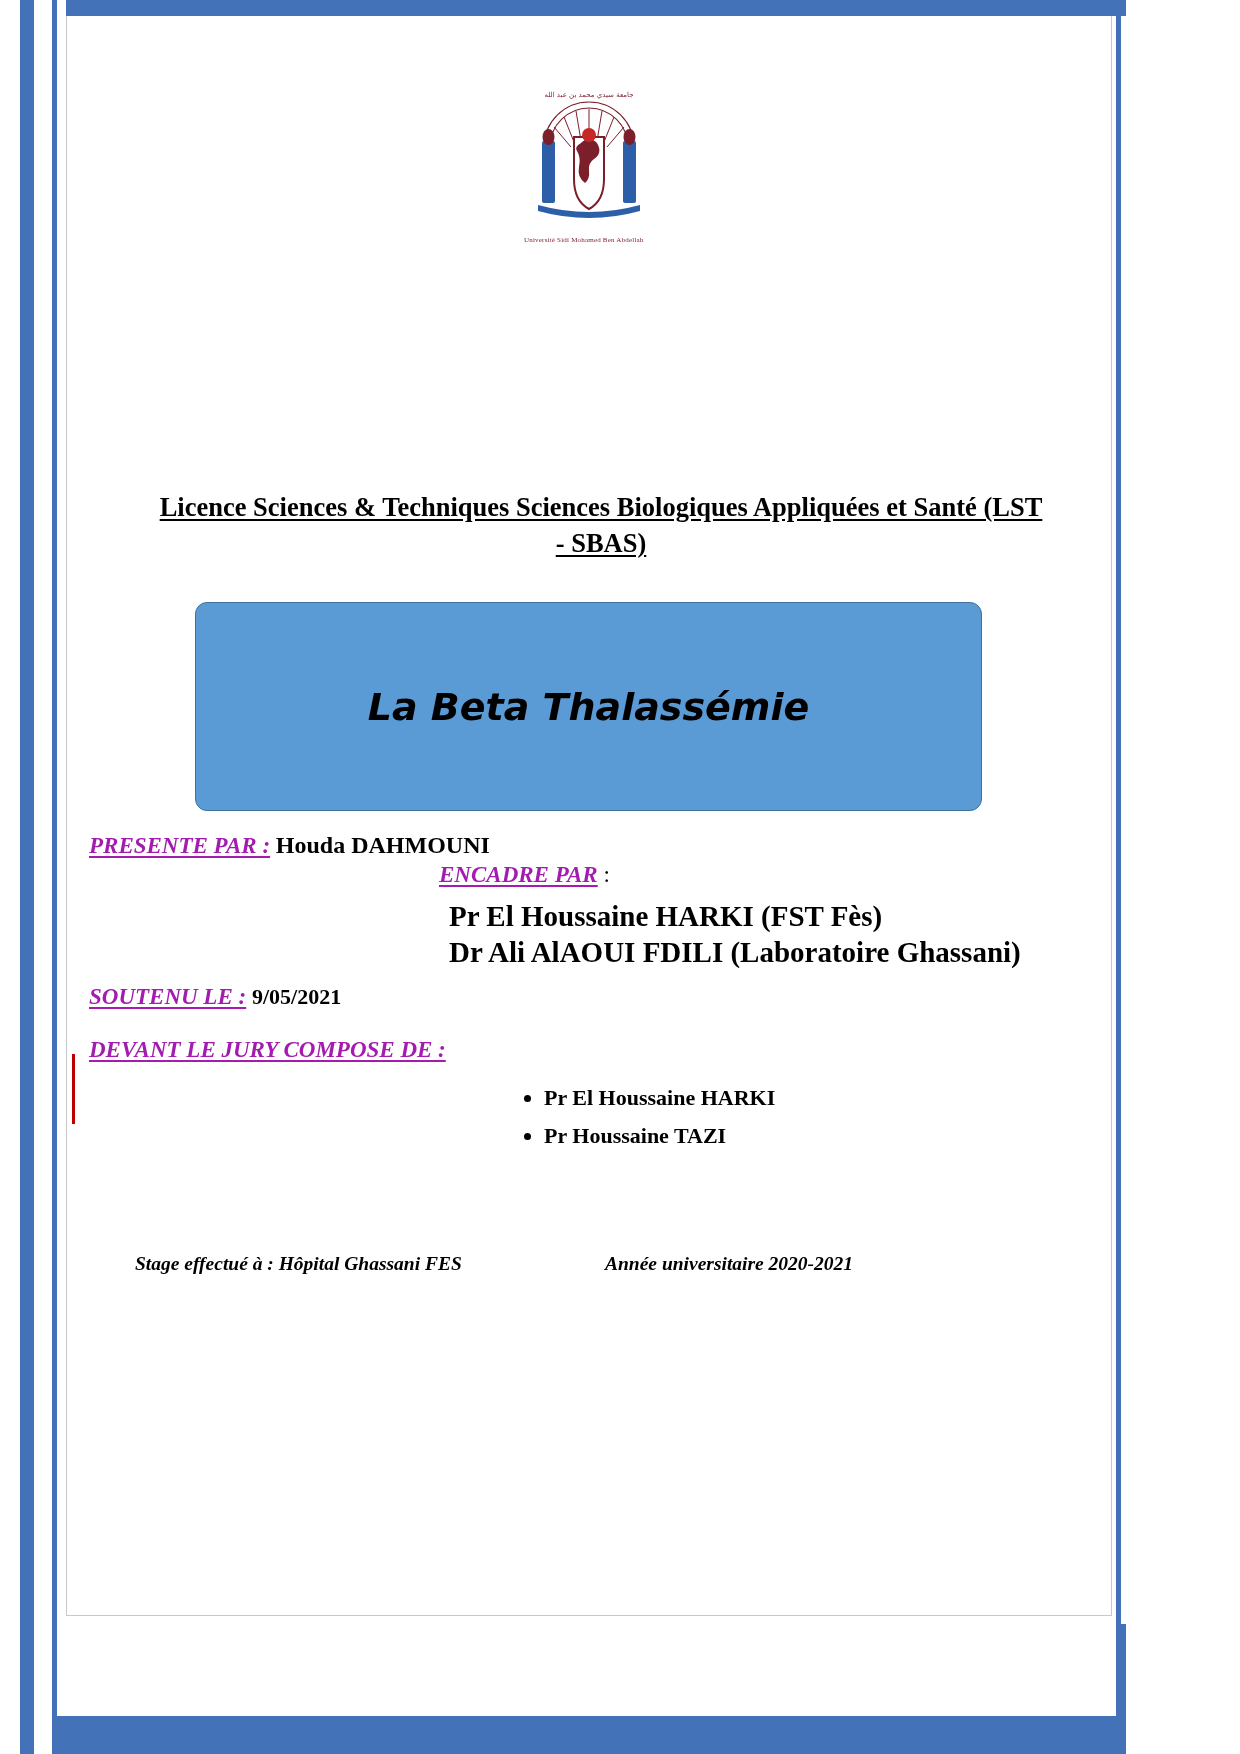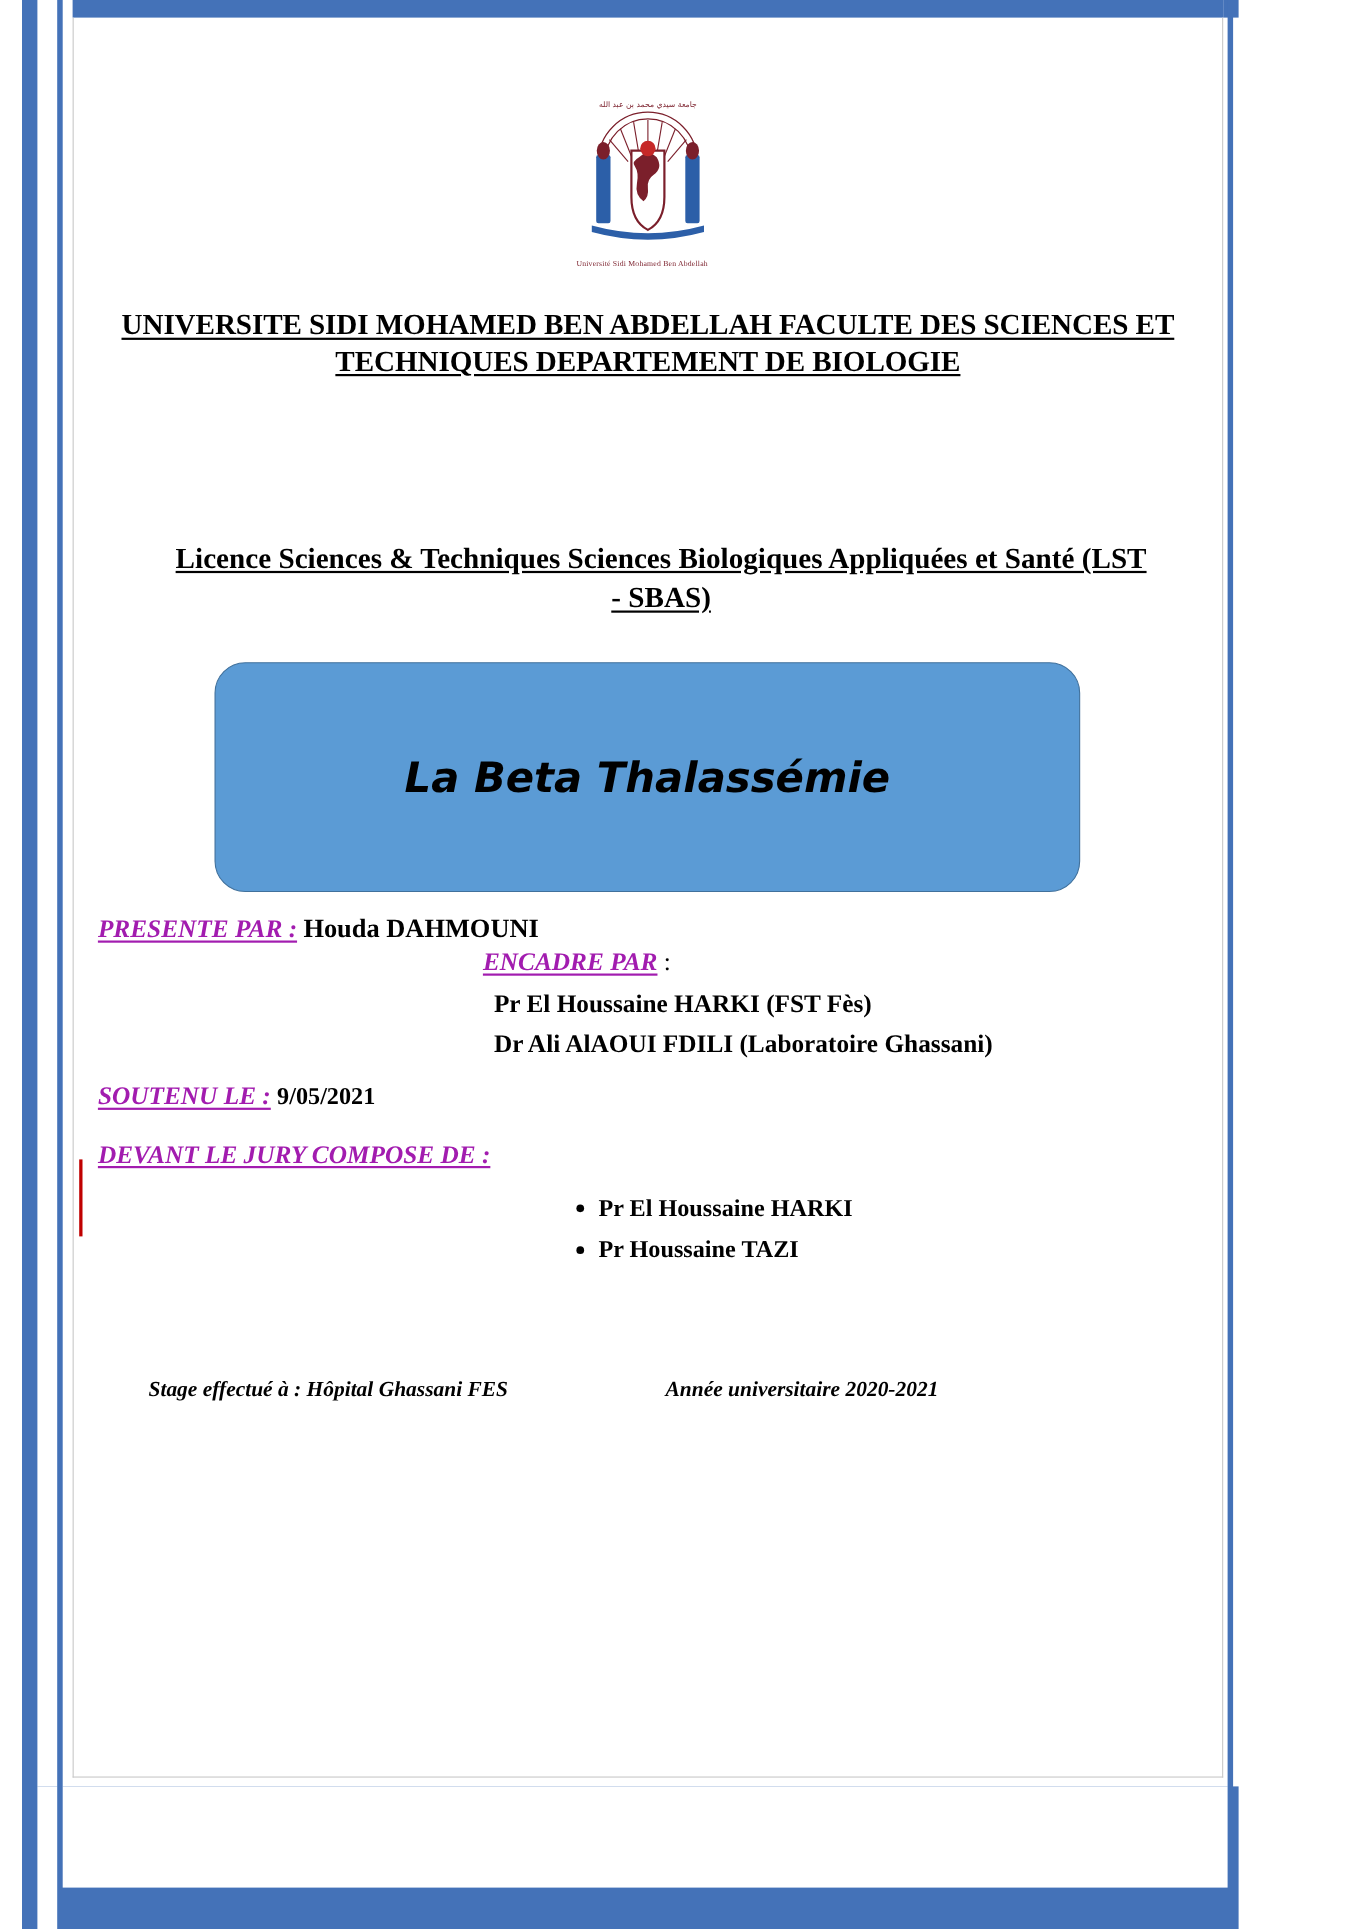--- a/index.html
+++ b/index.html
@@ -170,21 +170,21 @@
 
   
   .title-box {
     position: absolute;
     left: 128px;
     top: 585px;
     width: 785px;
     height: 207px;
     background: #5B9BD5;
     border: 1px solid #41719C;
-    border-radius: 28px;
+    border-radius: 12px;
     display: flex;
     align-items: center;
     justify-content: center;
   }
   .title-box-text {
     font-family: "DejaVu Sans", sans-serif;
     font-size: 38px;
     font-weight: bold;
     font-style: italic;
     color: #000000;
@@ -224,21 +224,21 @@
   }
   .row-encadre .colon {
     font-weight: normal;
     font-style: normal;
     color: #000;
   }
   .enc-line {
     position: absolute;
     left: 382px;
     font-weight: bold;
-    font-size: 23px;
+    font-size: 29px;
     white-space: nowrap;
   }
   .enc-line.l1 { top: 68px; }
   .enc-line.l2 { top: 104px; }
 
   .row-soutenu {
     position: absolute;
     left: 22px;
     top: 152px;
     white-space: nowrap;
@@ -346,23 +346,20 @@
         <path d="M50 52 h30 v42 q0 22 -15 30 q-15 -8 -15 -30 z" fill="#ffffff" stroke="#7b1f2b" stroke-width="2"></path>
         <path d="M57 58 q8 -8 16 0 q6 10 -3 16 q-6 4 -5 12 q1 8 -4 12 q-8 -6 -6 -16 q2 -10 -2 -16 q-3 -4 4 -8 z" fill="#7b1f2b"></path>
         <circle cx="65" cy="50" r="7" fill="#c62828"></circle>
 
         <path d="M14 120 q51 14 102 0 l0 6 q-51 14 -102 0 z" fill="#2c5fa8"></path>
       </svg>
       <div class="logo-caption">Université Sidi Mohamed Ben Abdellah</div>
     </div>
   </div>
 
-  <div class="univ-title">
-    <span>UNIVERSITE SIDI MOHAMED BEN ABDELLAH FACULTE DES SCIENCES ET TECHNIQUES DEPARTEMENT DE BIOLOGIE</span>
-  </div>
 
 
   <div class="licence">
     <span>Licence Sciences &amp; Techniques Sciences Biologiques Appliquées et Santé (LST - SBAS)</span>
   </div>
 
   <div class="title-box">
     <div class="title-box-text">La Beta Thalassémie</div>
   </div>
 

